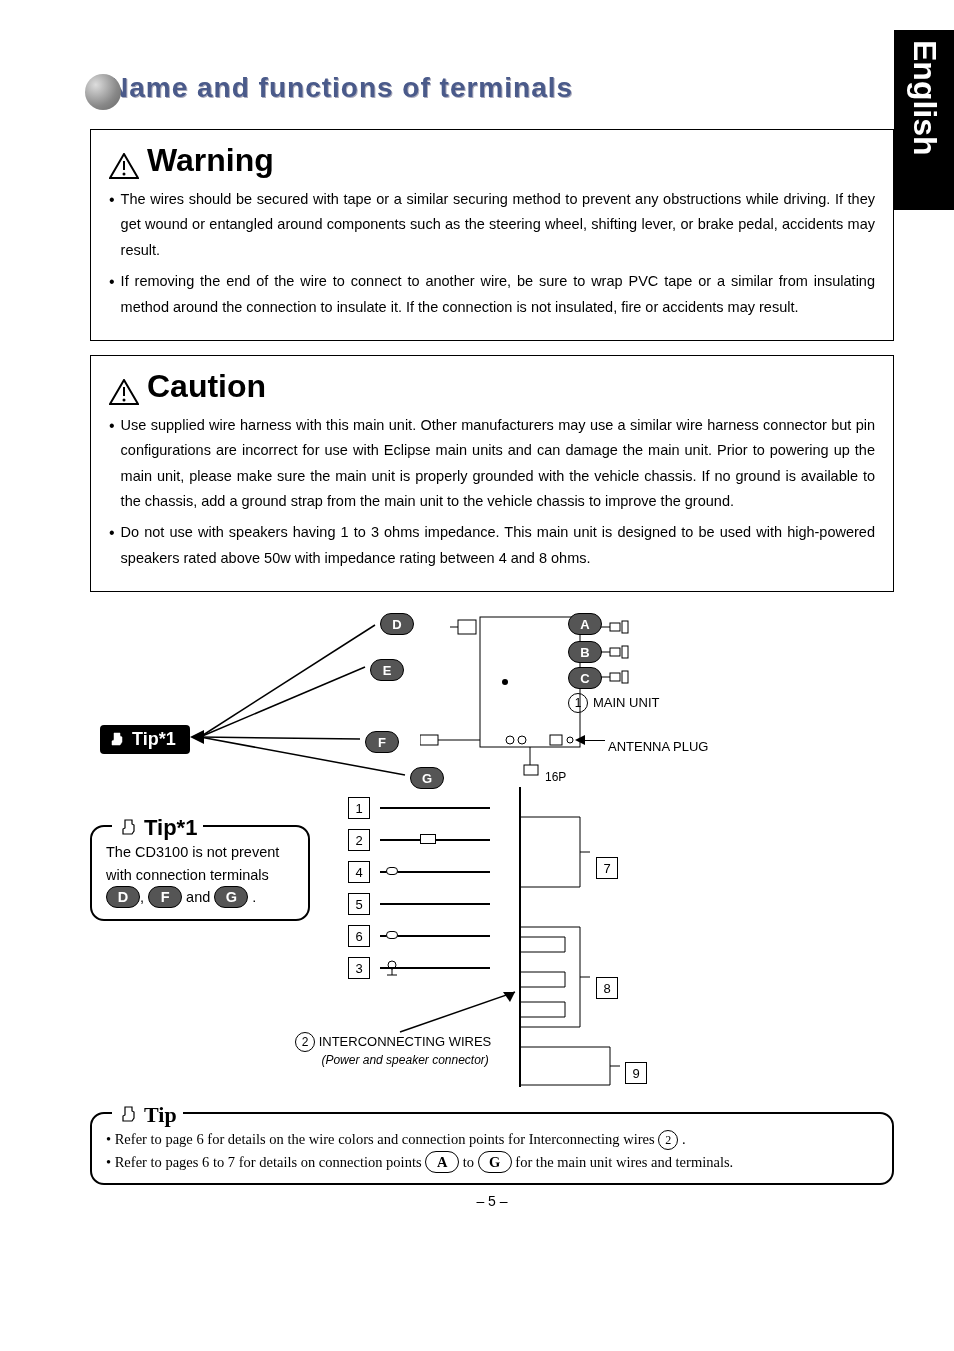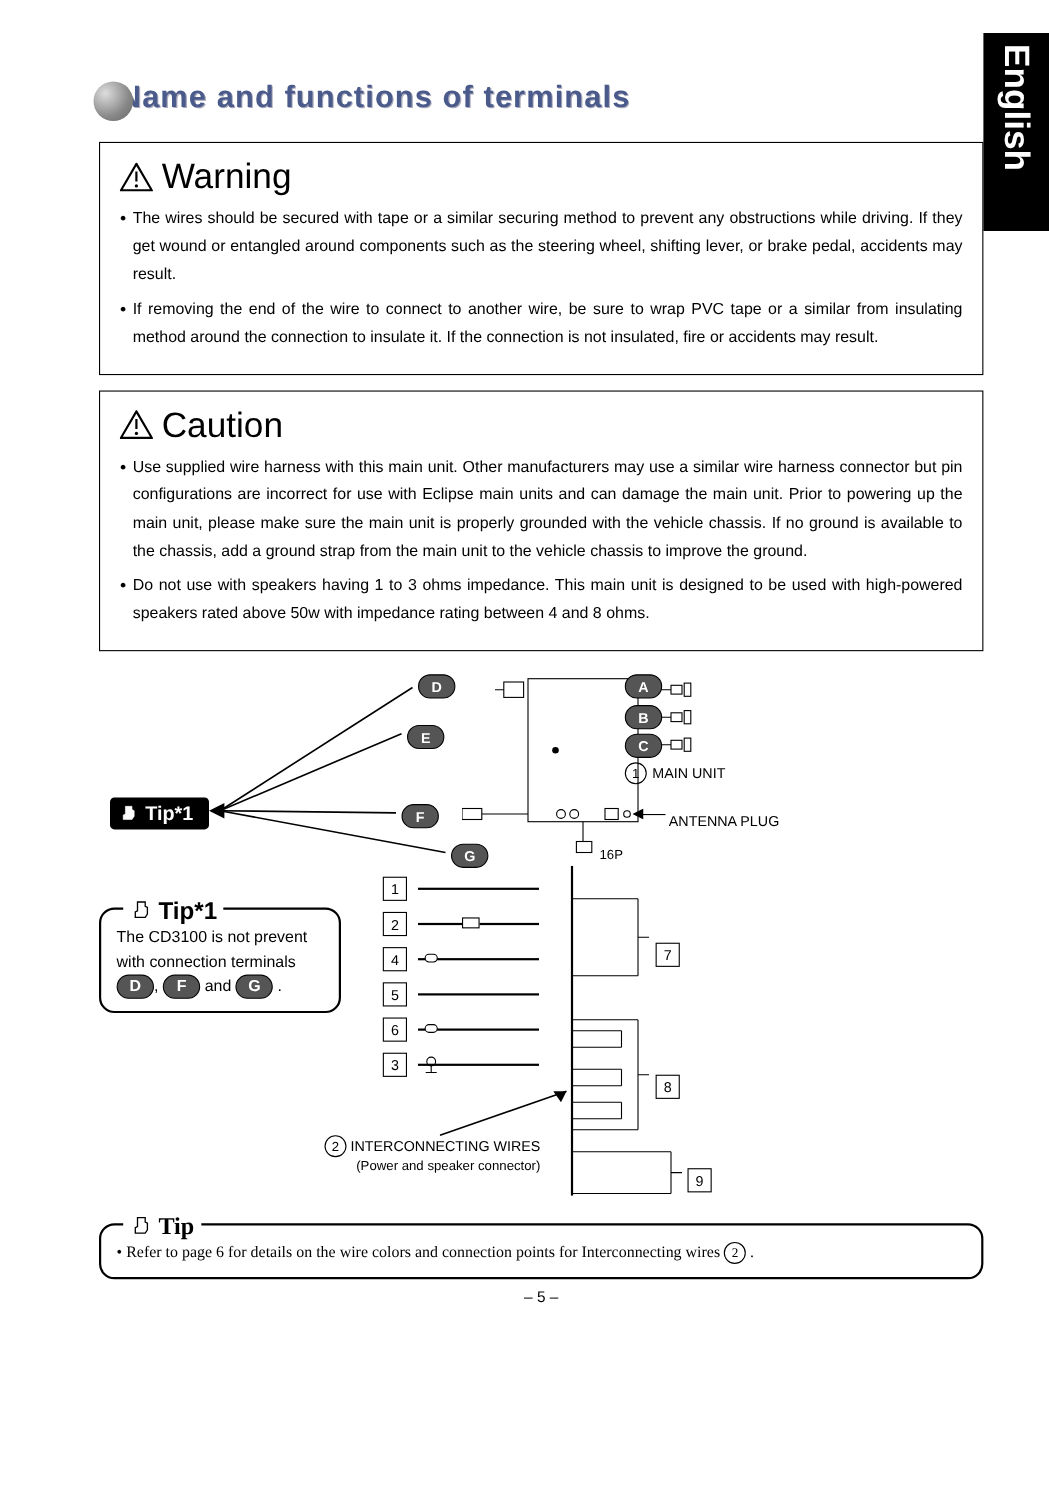--- a/index.html
+++ b/index.html
@@ -56,23 +56,23 @@
     text-shadow: 1px 1px 0 #aab;
     margin-top: 22px;
   }
   .box {
     border: 1.5px solid #000;
     padding: 12px 18px 14px;
     margin-bottom: 14px;
   }
   .box-heading {
     font-size: 32px;
-    font-weight: normal;
+    font-weight: bold;
     display: flex;
-    align-items: center;
+    align-items: flex-end;
     gap: 8px;
     margin-bottom: 8px;
   }
   .alert-icon {
     display: inline-flex;
   }
   ul.bullets {
     list-style: none;
     padding-left: 0;
   }
@@ -372,41 +372,44 @@
           <line x1="75" y1="150" x2="75" y2="165"></line>
         <line x1="30" y1="185" x2="75" y2="185"></line>
           <line x1="30" y1="200" x2="75" y2="200"></line>
           <line x1="75" y1="185" x2="75" y2="200"></line>
         <line x1="30" y1="215" x2="75" y2="215"></line>
           <line x1="30" y1="230" x2="75" y2="230"></line>
           <line x1="75" y1="215" x2="75" y2="230"></line>
       </g>
     </svg>
 
-    <div class="dlabel" style="left:205px; top:425px; text-align:right;">
+    <div class="dlabel" style="left:205px; top:425px; text-align:center;">
       <span class="circ">2</span>
       <span class="fw" style="font-size:13px;">INTERCONNECTING WIRES</span><br>
-      <span class="fw" style="font-size:12px; margin-left:24px;">(Power and speaker connector)</span>
+      <span class="fw" style="font-size:12px; margin-left:24px;font-style:italic;">(Power and speaker connector)</span>
     </div>
     <svg style="position:absolute; left:300px; top:380px;" width="140" height="50">
       <line x1="10" y1="45" x2="125" y2="5" stroke="#000" stroke-width="1.5"></line>
       <polygon points="125,5 113,5 120,15" fill="#000"></polygon>
     </svg>
 
   </div>
 
   <div class="tip-box" style="margin-top:5px;font-family:Liberation Serif, serif;">
     <div class="legend">
       <span class="hand-icon">
         <svg width="20" height="20" viewBox="0 0 20 20">
             <path d="M7 2v8l-2 1v5h9l2-3V7l-2-1V2z" fill="none" stroke="#000" stroke-width="1.2"></path>
           </svg>
       </span>
       <span>Tip</span>
     </div>
     <div>
       • <span>Refer to page 6 for details on the wire colors and connection points for Interconnecting wires </span><span class="circ">2</span><span> .</span>
     </div>
+    <div>
+      • <span>Refer to pages 6 to 7 for details on connection points </span><span class="capsule">A</span><span> to </span><span class="capsule">G</span><span> for the main unit wires and terminals.</span>
+    </div>
   </div>
 
   <div class="pagenum">– 5 –</div>
 
 </div>
 
 </body></html>

